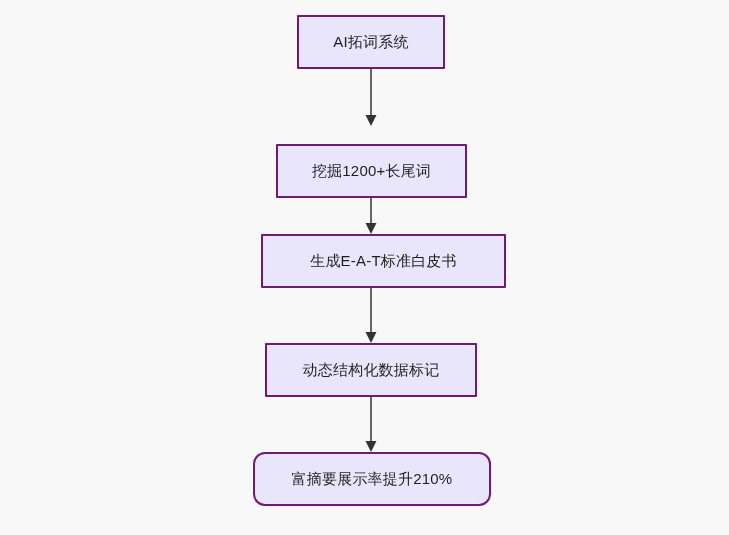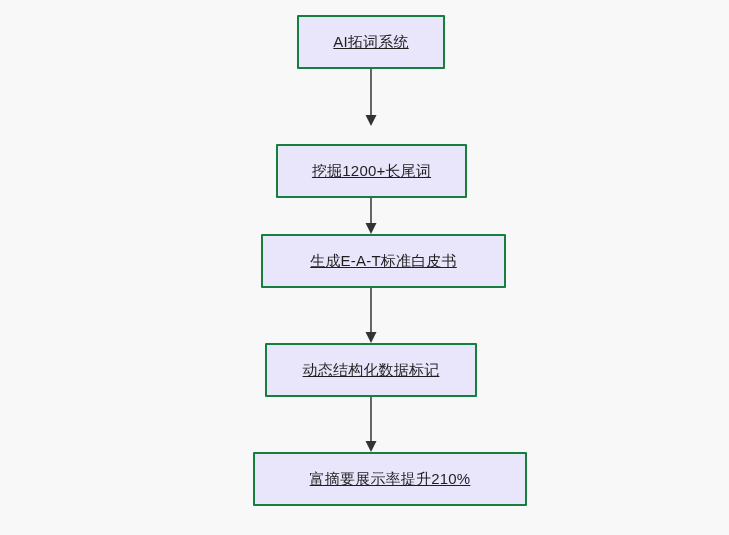--- a/index.html
+++ b/index.html
@@ -16,31 +16,30 @@
   #flowchart-canvas {
     position: relative;
     width: 729px;
     height: 535px;
     background: #f8f8f8;
   }
   .flow-node {
     position: absolute;
     box-sizing: border-box;
     background: #e9e6fb;
-    border: 2px solid #15803d;
+    border: 2px solid #701a75;
     border-radius: 1px;
     display: flex;
     align-items: center;
     justify-content: center;
     color: #1f1f1f;
     font-size: 15px;
     line-height: 1.2;
     letter-spacing: 0.2px;
     white-space: nowrap;
-    text-decoration: underline;
   }
   .flow-node .node-label {
     display: block;
     text-align: center;
   }
   .connector {
     position: absolute;
     overflow: visible;
   }
   .connector line {
@@ -85,17 +84,17 @@
   </div>
 
   <div class="flow-node" style="left:261px; top:234px; width:245px; height:54px;">
     <span class="node-label">生成E-A-T标准白皮书</span>
   </div>
 
   <div class="flow-node" style="left:265px; top:343px; width:212px; height:54px;">
     <span class="node-label">动态结构化数据标记</span>
   </div>
 
-  <div class="flow-node" style="left:253px; top:452px; width:274px; height:54px;">
+  <div class="flow-node" style="left:253px; top:452px; width:238px; height:54px;border-radius:12px;">
     <span class="node-label">富摘要展示率提升210%</span>
   </div>
 
 </div>
 
 </body></html>

